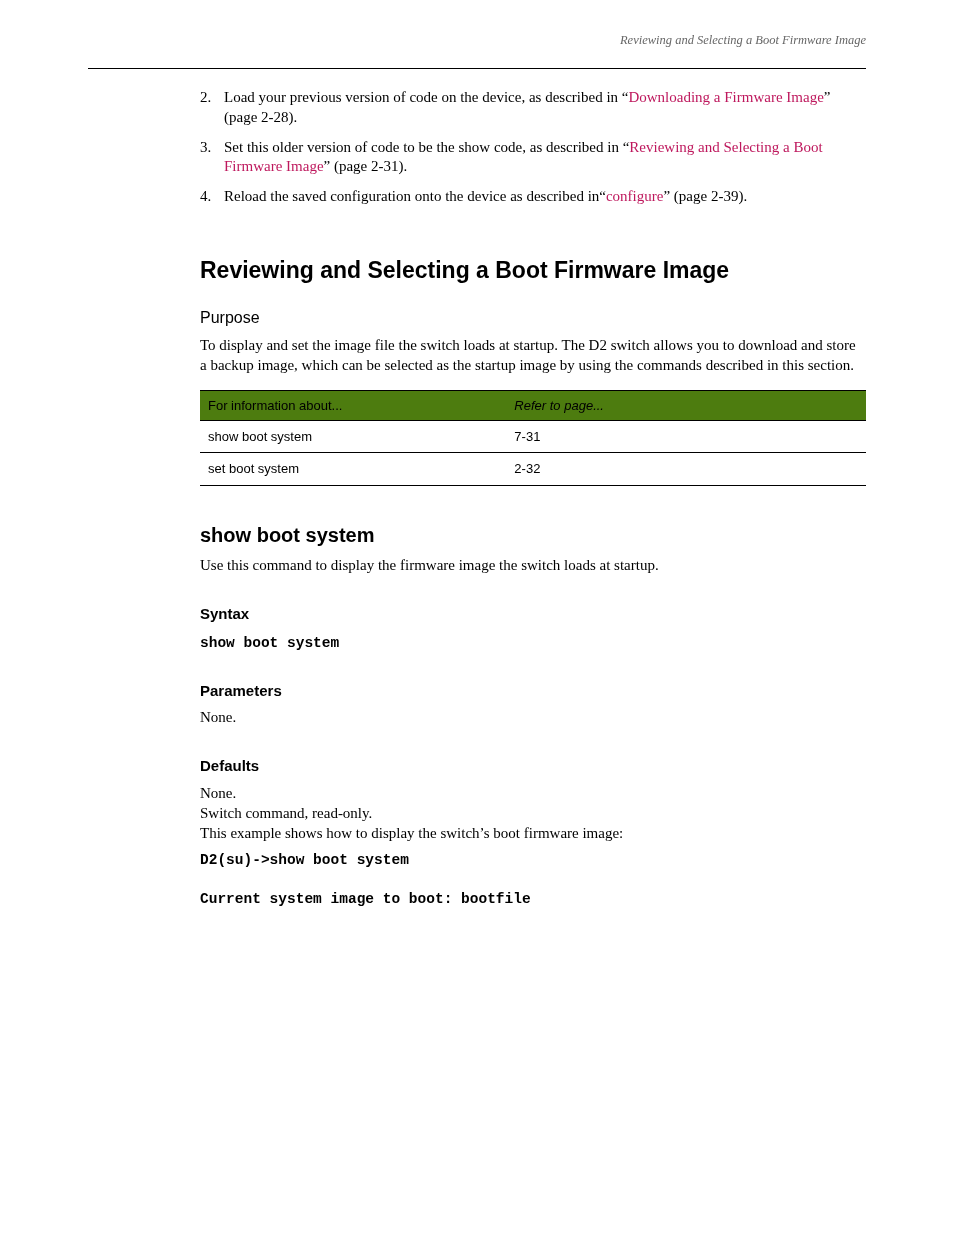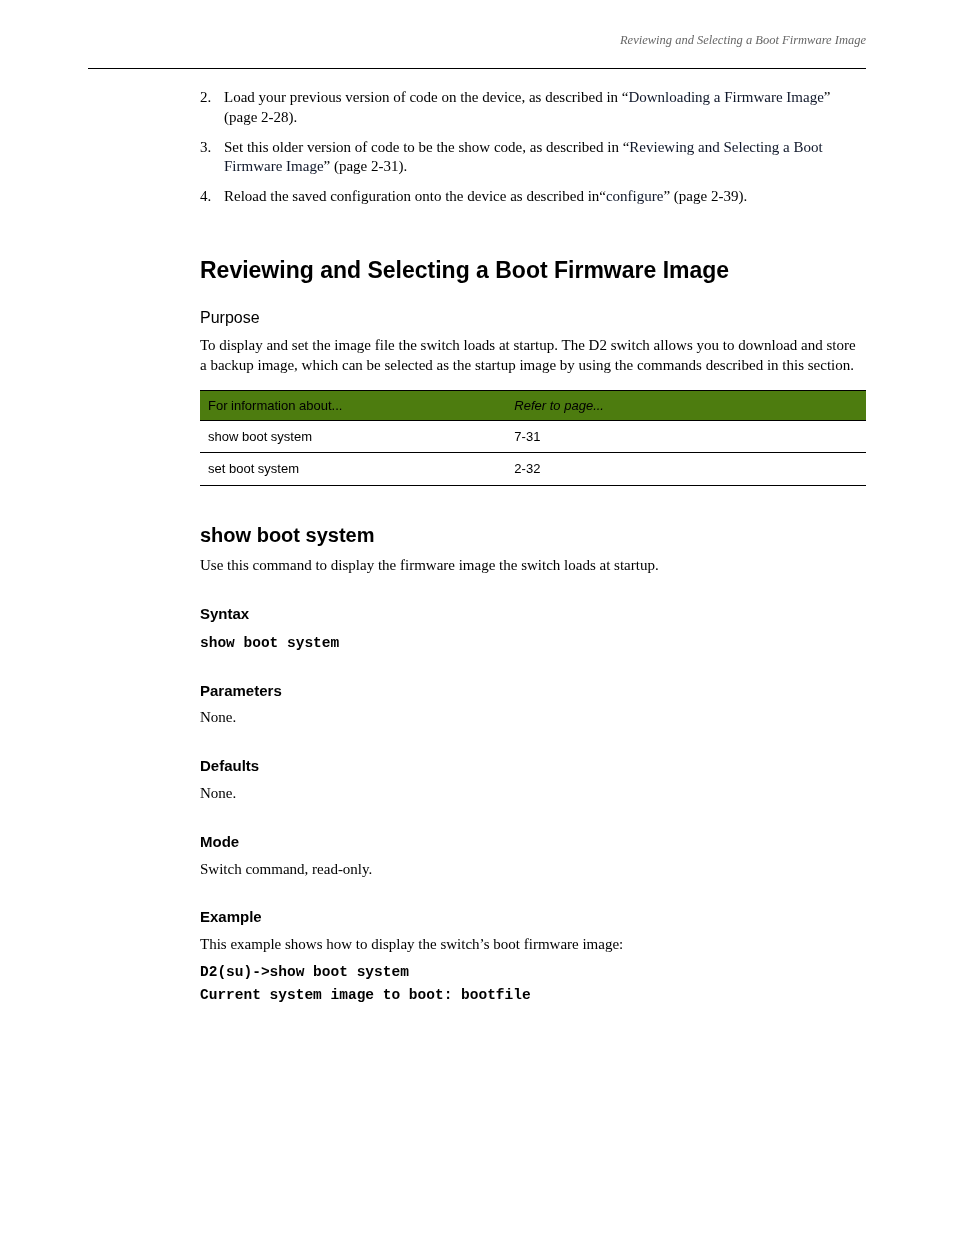--- a/index.html
+++ b/index.html
@@ -46,21 +46,21 @@
     margin-bottom: 10px;
   }
   .ol-num {
     width: 24px;
     flex-shrink: 0;
   }
   .ol-body {
     flex: 1;
   }
   .link {
-    color: #0f172a;
+    color: #be185d;
   }
   .section-h1 {
     margin-top: 48px;
     font-family: Arial, Helvetica, sans-serif;
     font-weight: bold;
     font-size: 23px;
     margin-bottom: 22px;
   }
   .subhead-bold {
     font-family: Arial, Helvetica, sans-serif;
@@ -174,21 +174,19 @@
 
   <div class="sub-heading">Syntax</div>
   <span class="mono">show boot system</span>
 
   <div class="sub-heading">Parameters</div>
   <div>None.</div>
 
   <div class="sub-heading">Defaults</div>
   <div>None.</div>
 
-  <div class="sub-heading">Mode</div>
   <div>Switch command, read-only.</div>
 
-  <div class="sub-heading">Example</div>
   <div>This example shows how to display the switch’s boot firmware image:</div>
   <span class="mono" style="margin-top:8px;">D2(su)-&gt;show boot system</span>
-  <span class="mono" style="margin-top:4px;">Current system image to boot: bootfile</span>
+  <span class="mono" style="margin-top:19px;">Current system image to boot: bootfile</span>
 
 </div>
 
 </body></html>

